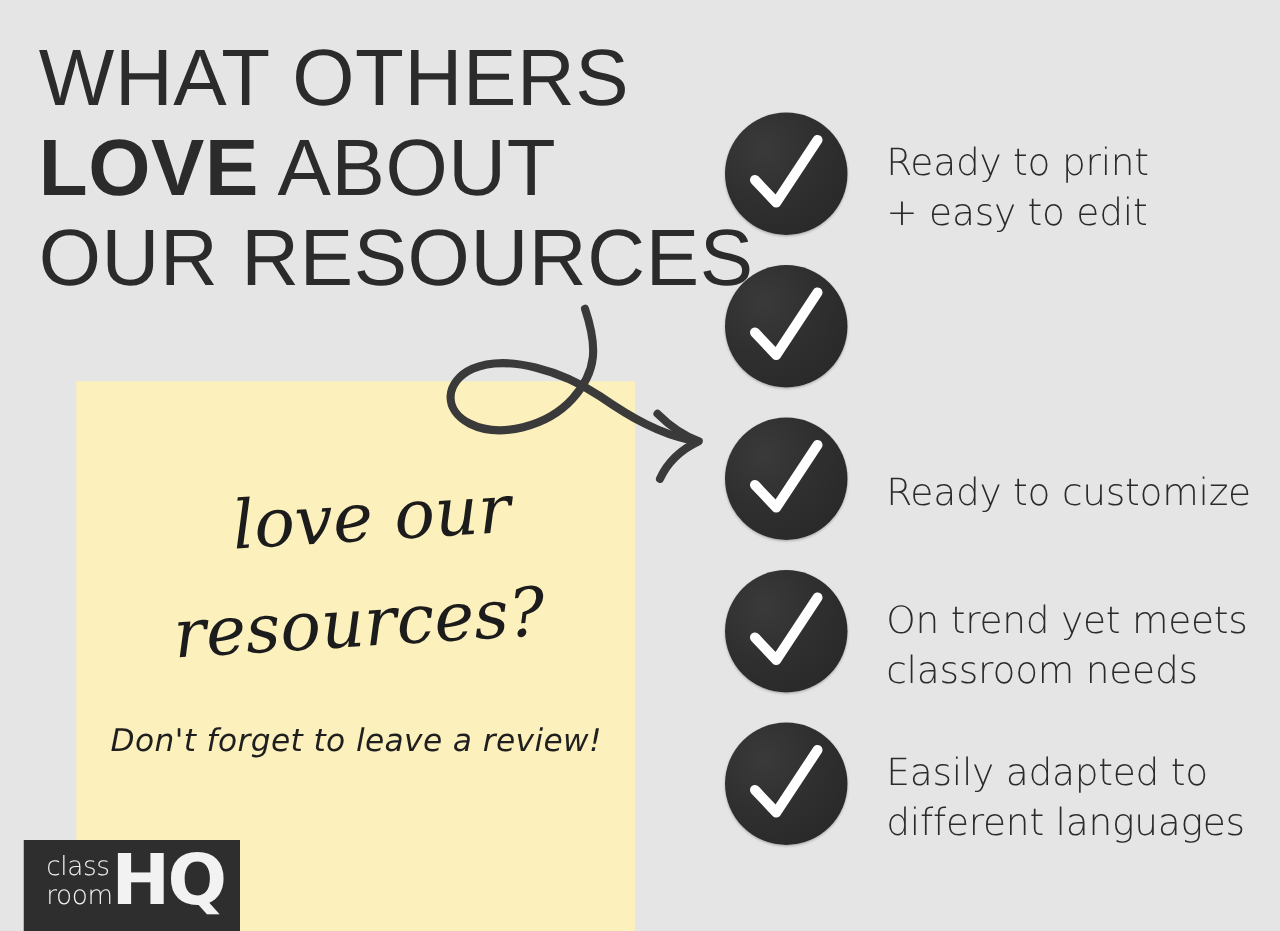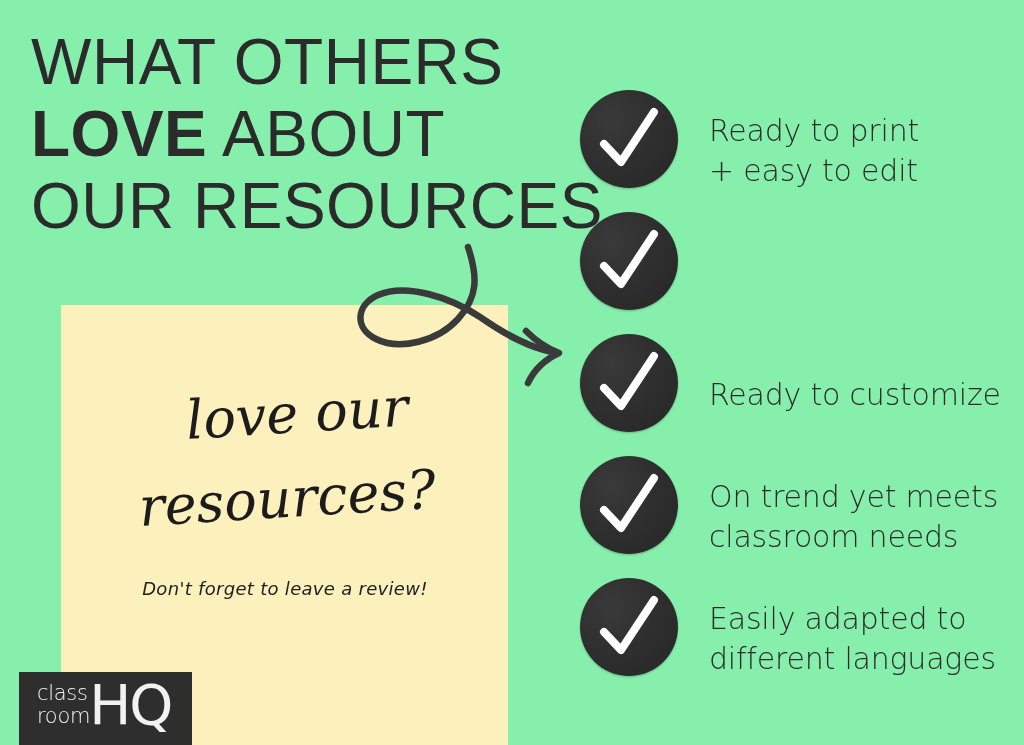--- a/index.html
+++ b/index.html
@@ -7,21 +7,21 @@
     padding: 0;
     background: #ffffff;
   }
   body {
     font-family: "Liberation Sans", sans-serif;
   }
   #canvas {
     position: relative;
     width: 1024px;
     height: 745px;
-    background: #86efac;
+    background: #e5e5e5;
     overflow: hidden;
   }
 
   
   .note-panel {
     position: absolute;
     left: 61px;
     top: 305px;
     width: 447px;
     height: 440px;
@@ -75,21 +75,21 @@
 
   .review-text {
     position: absolute;
     left: 60px;
     top: 578px;
     width: 450px;
     text-align: center;
     font-family: "DejaVu Sans", sans-serif;
     font-style: italic;
     font-weight: 400;
-    font-size: 18px;
+    font-size: 25px;
     letter-spacing: 0.3px;
     color: #1f1f1f;
   }
 
   
   .logo-box {
     position: absolute;
     left: 19px;
     top: 672px;
     width: 173px;
@@ -110,21 +110,21 @@
     justify-content: center;
     font-family: "DejaVu Sans", sans-serif;
     font-weight: 300;
     font-size: 21px;
     line-height: 23px;
     color: #f2f2f2;
     letter-spacing: -0.3px;
   }
   .logo-hq {
     font-family: "DejaVu Sans", sans-serif;
-    font-weight: 400;
+    font-weight: 700;
     font-size: 56px;
     line-height: 50px;
     color: #f2f2f2;
     letter-spacing: -2px;
     margin-left: -1px;
     margin-top: -2px;
   }
 
   
   .arrow-wrap {

